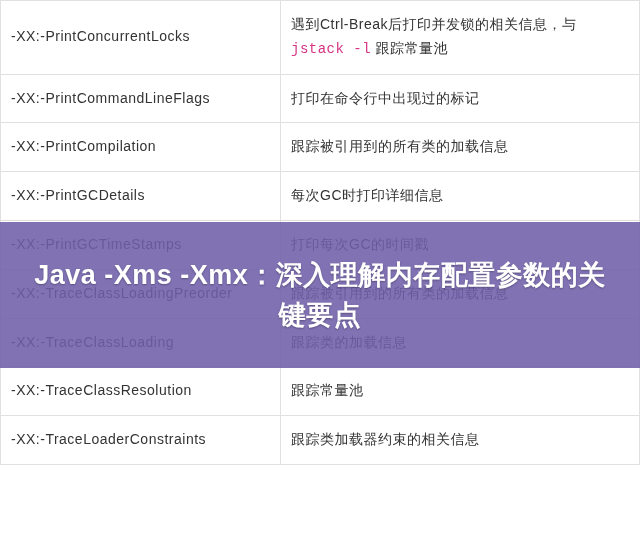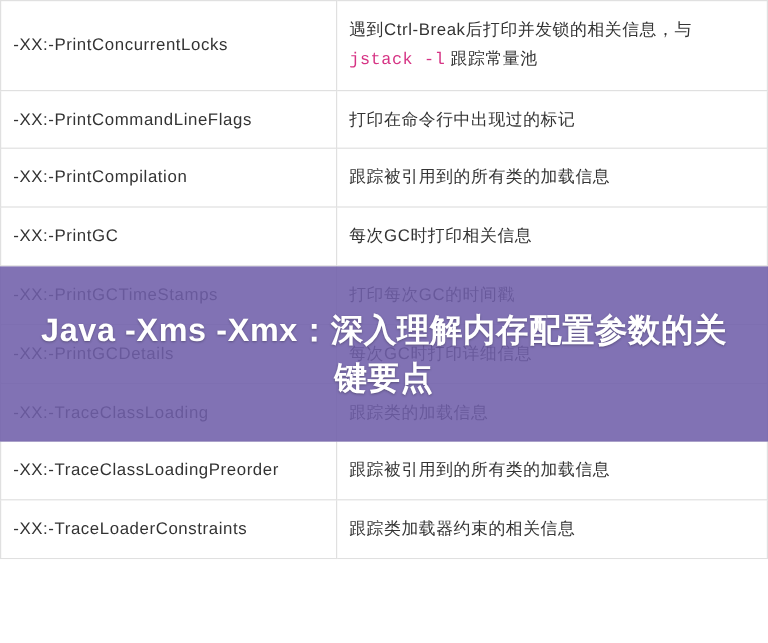--- a/index.html
+++ b/index.html
@@ -65,38 +65,38 @@
       </tr>
       <tr>
         <td class="col-opt">-XX:-PrintCommandLineFlags</td>
         <td class="col-desc">打印在命令行中出现过的标记</td>
       </tr>
       <tr>
         <td class="col-opt">-XX:-PrintCompilation</td>
         <td class="col-desc">跟踪被引用到的所有类的加载信息</td>
       </tr>
       <tr>
-        <td class="col-opt">-XX:-PrintGC</td>
-        <td class="col-desc">每次GC时打印相关信息</td>
+        <td class="col-opt">-XX:-PrintGCDetails</td>
+        <td class="col-desc">每次GC时打印详细信息</td>
       </tr>
       <tr>
         <td class="col-opt">-XX:-PrintGCTimeStamps</td>
         <td class="col-desc">打印每次GC的时间戳</td>
       </tr>
       <tr>
-        <td class="col-opt">-XX:-PrintGCDetails</td>
-        <td class="col-desc">每次GC时打印详细信息</td>
+        <td class="col-opt">-XX:-TraceClassLoadingPreorder</td>
+        <td class="col-desc">跟踪被引用到的所有类的加载信息</td>
       </tr>
       <tr>
         <td class="col-opt">-XX:-TraceClassLoading</td>
         <td class="col-desc">跟踪类的加载信息</td>
       </tr>
       <tr>
-        <td class="col-opt">-XX:-TraceClassLoadingPreorder</td>
-        <td class="col-desc">跟踪被引用到的所有类的加载信息</td>
+        <td class="col-opt">-XX:-TraceClassResolution</td>
+        <td class="col-desc">跟踪常量池</td>
       </tr>
       <tr>
         <td class="col-opt">-XX:-TraceLoaderConstraints</td>
         <td class="col-desc">跟踪类加载器约束的相关信息</td>
       </tr>
     </tbody>
 </table>
 
 <div class="overlay">
   <div class="overlay-text">Java -Xms -Xmx：深入理解内存配置参数的关键要点</div>

